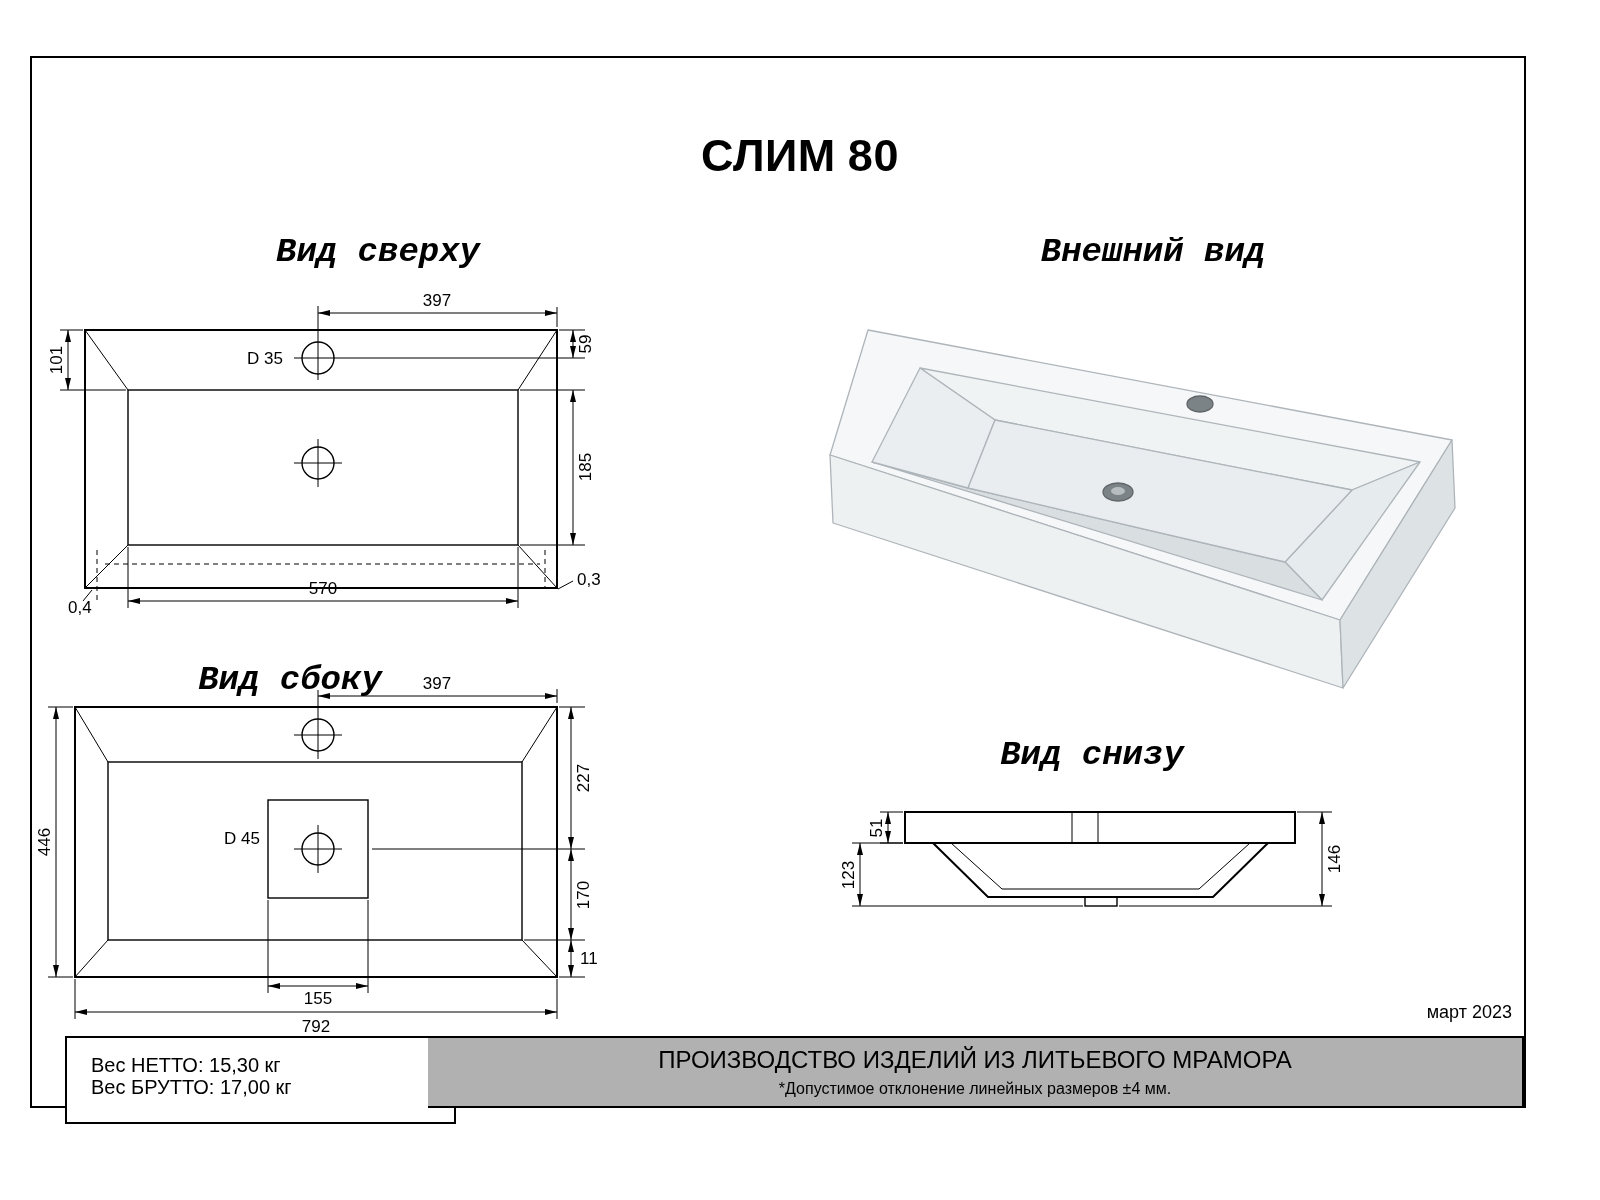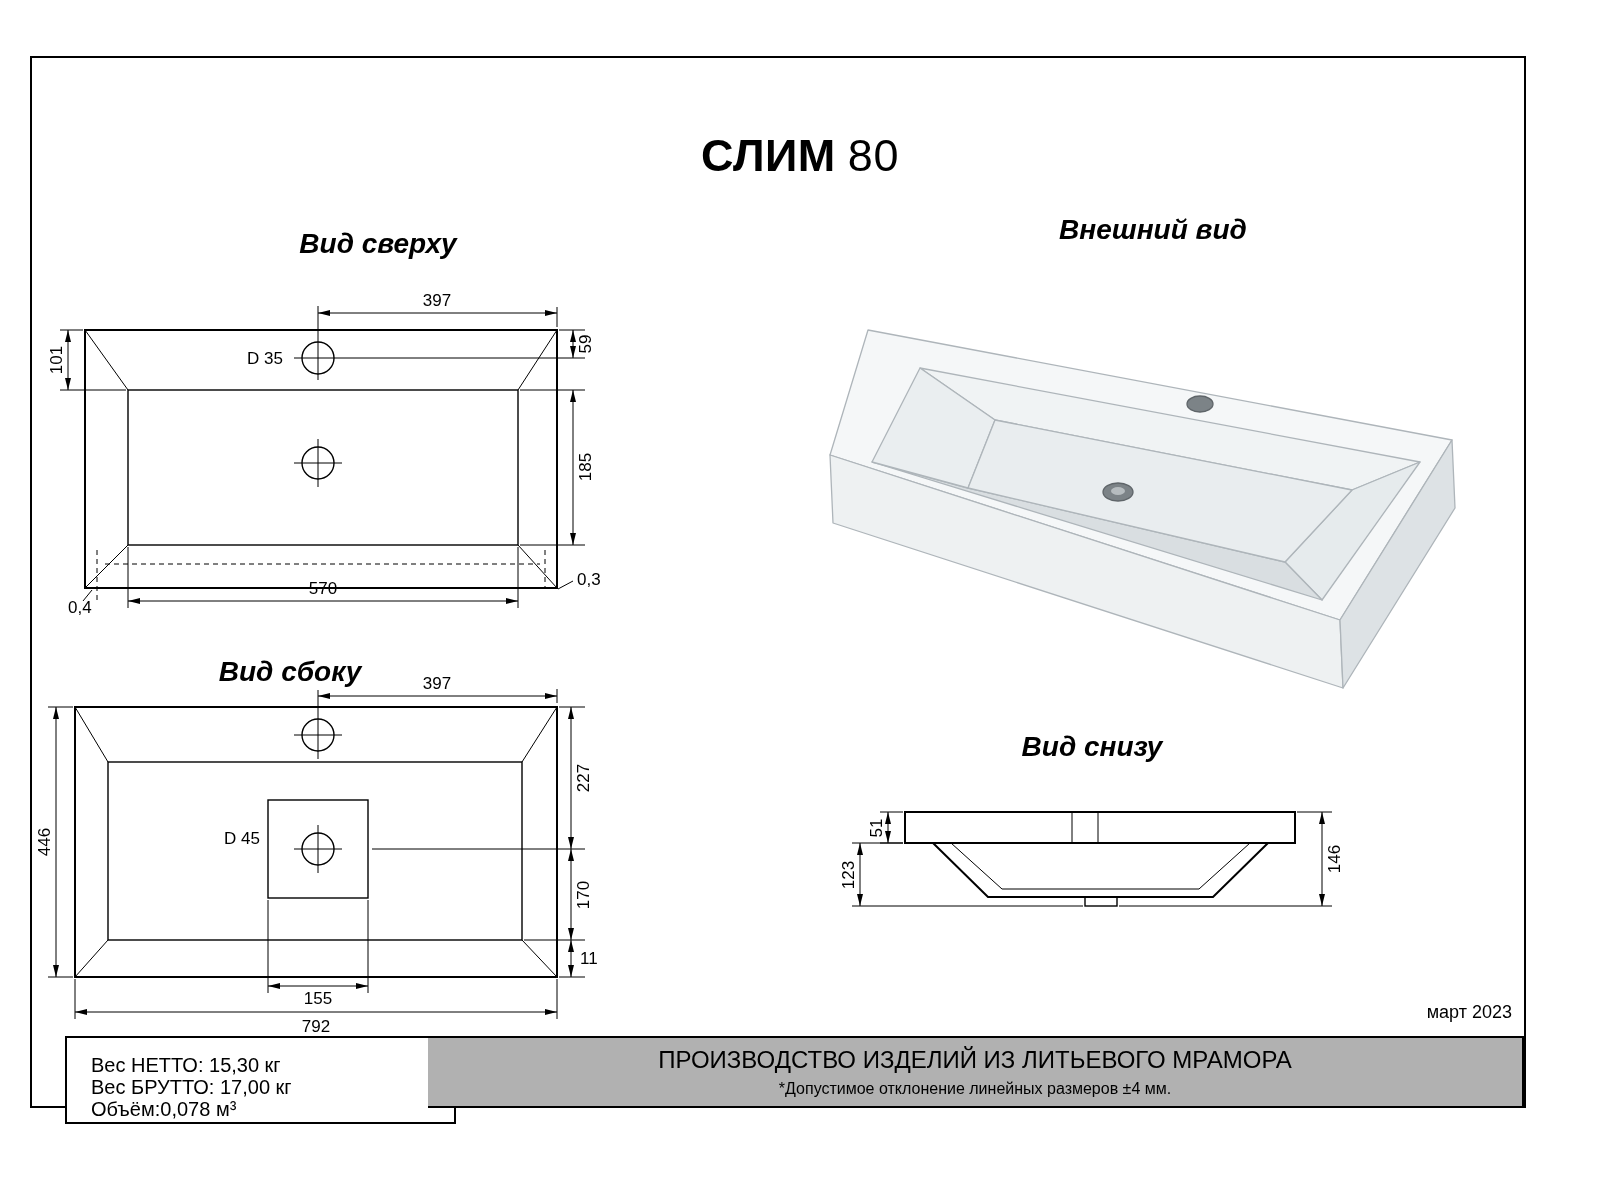--- a/index.html
+++ b/index.html
@@ -1,22 +1,22 @@
 <!DOCTYPE html>
 <html><head>
 <meta charset="utf-8">
 <style>
   html,body{margin:0;padding:0;width:1600px;height:1200px;background:#fff;
     font-family:"Liberation Sans",sans-serif;color:#000;overflow:hidden;position:relative;}
   .frame{position:absolute;left:30px;top:56px;width:1492px;height:1048px;border:2px solid #000;}
   .title{position:absolute;left:0;top:100px;width:1600px;text-align:center;
     font-size:45px;font-weight:700;letter-spacing:.5px;}
-  .title .t-size{font-weight:400;margin-left:12px;}
-  .vh{position:absolute;transform:translateX(-50%);font-size:28px;font-weight:700;
-    font-style:italic;white-space:nowrap;}
+  .title .t-size{font-weight:700;margin-left:12px;}
+  .vh{position:absolute;transform:translateX(-50%);font-size:34px;font-weight:700;
+    font-style:italic;white-space:nowrap;font-family:Liberation Mono, monospace;}
   svg{position:absolute;overflow:visible;}
   svg text{font-family:"Liberation Sans",sans-serif;font-size:17px;fill:#000;
     font-style:normal;font-weight:400;}
   .thick{stroke:#000;stroke-width:2;fill:none;}
   .med{stroke:#000;stroke-width:1.4;fill:none;}
   .thin{stroke:#000;stroke-width:1;fill:none;}
   .dash{stroke:#000;stroke-width:1;fill:none;stroke-dasharray:5 4;}
   .date{position:absolute;top:1002px;right:88px;font-size:18px;}
   .wbox{position:absolute;left:65px;top:1036px;width:363px;height:68px;border:2px solid #000;
     font-size:20px;line-height:22px;padding:16px 0 0 24px;background:#fff;}
@@ -29,21 +29,21 @@
 </head>
 <body>
 
 <div class="frame"></div>
 
 <h1 class="title">
   <span>СЛИМ</span><span class="t-size">80</span>
 </h1>
 
 <h2 class="vh" style="left:378px;top:205px">Вид сверху</h2>
-<h2 class="vh" style="left:1153px;top:191px">Внешний вид</h2>
+<h2 class="vh" style="left:1153px;top:205px">Внешний вид</h2>
 <h2 class="vh" style="left:290px;top:633px">Вид сбоку</h2>
 <h2 class="vh" style="left:1092px;top:708px">Вид снизу</h2>
 
 <svg style="left:40px;top:285px" width="570" height="345" viewBox="40 285 570 345">
   <defs>
     <marker id="tv-e" markerWidth="13" markerHeight="8" refX="12" refY="4" orient="auto" markerUnits="userSpaceOnUse">
         <path d="M0,1 L12,4 L0,7 Z"></path>
       </marker>
     <marker id="tv-s" markerWidth="13" markerHeight="8" refX="1" refY="4" orient="auto" markerUnits="userSpaceOnUse">
         <path d="M13,1 L1,4 L13,7 Z"></path>
@@ -231,19 +231,18 @@
     <line x1="1322" y1="812" x2="1322" y2="906" class="thin" marker-start="url(#sv-s)" marker-end="url(#sv-e)"></line>
     <text transform="rotate(-90 1340 859)" x="1340" y="859" text-anchor="middle">146</text>
   </g>
 </svg>
 
 <div class="date">март 2023</div>
 
 <div class="wbox">
   <div>Вес НЕТТО: 15,30 кг</div>
   <div>Вес БРУТТО: 17,00 кг</div>
-  <div>Объём:0,078 м³</div>
 </div>
 
 <div class="gbar">
   <div class="l1">ПРОИЗВОДСТВО ИЗДЕЛИЙ ИЗ ЛИТЬЕВОГО МРАМОРА</div>
   <div class="l2">*Допустимое отклонение линейных размеров ±4 мм.</div>
 </div>
 
 </body></html>

